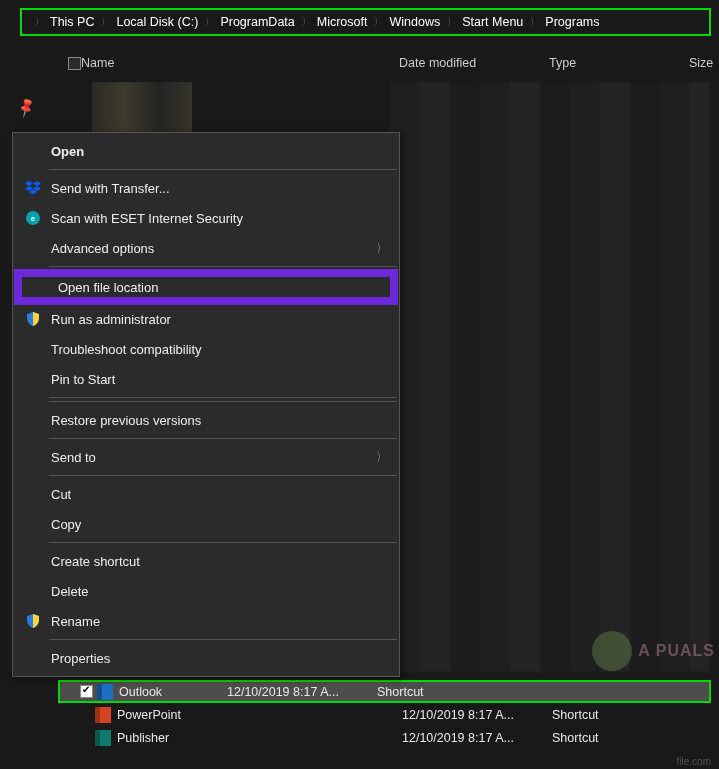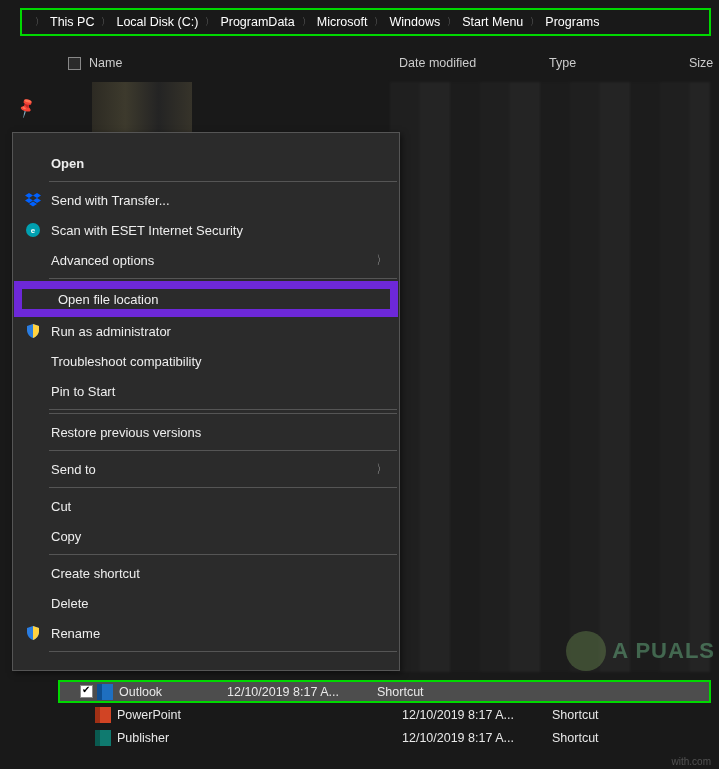--- a/index.html
+++ b/index.html
@@ -6,21 +6,21 @@
     body { background: #191919; color: #d8d8d8; width: 719px; height: 769px; overflow: hidden; position: relative; }
 
     
     .breadcrumb-wrap { position: absolute; top: 8px; left: 20px; right: 8px; height: 28px; border: 2px solid #00d800; background: #191919; display: flex; align-items: center; padding: 0 6px; z-index: 5; }
     .crumb { display: flex; font-size: 12.5px; color: #fff; }
     .crumb-sep { margin: 0 6px; font-size: 10px; color: #999; transform: scaleX(0.7); }
 
     
     .col-headers { position: absolute; top: 48px; left: 0; right: 0; height: 30px; display: flex; align-items: center; color: #ccc; font-size: 12.5px; }
     .col-headers .hdr { padding-left: 6px; }
-    .hdr-name { position: absolute; left: 62px; display: flex; align-items: center; gap: 8px; }
+    .hdr-name { position: absolute; left: 62px; display: flex; align-items: center; gap: 0; }
     .hdr-chk { width: 13px; height: 13px; border: 1px solid #888; background: #2b2b2b; }
     .hdr-date { position: absolute; left: 393px; }
     .hdr-type { position: absolute; left: 543px; }
     .hdr-size { position: absolute; left: 683px; }
 
     
     .file-rows { position: absolute; left: 60px; right: 8px; top: 82px; }
     .row { display: flex; align-items: center; height: 23px; font-size: 12.5px; color: #e8e8e8; }
     .row .chk { width: 13px; height: 13px; border: 1px solid #888; margin-right: 4px; margin-left: 18px; flex-shrink: 0; }
     .row .chk.on { background: #fff; position: relative; }
@@ -37,32 +37,32 @@
     .blur-a { top: 82px; left: 390px; width: 320px; height: 590px; filter: blur(1px);
       background: repeating-linear-gradient(90deg,#262626 0 30px,#303030 30px 60px,#1f1f1f 60px 90px),
                   repeating-linear-gradient(0deg,#222 0 23px,#2b2b2b 23px 46px); opacity: .5; }
     .blur-b { top: 82px; left: 92px; width: 100px; height: 50px;
       background: linear-gradient(90deg,#3a362a,#55503a,#2b2b2b,#4a4535); opacity:.6; }
 
     
     .pin-gutter { position: absolute; top: 100px; left: 18px; color: #999; font-size: 14px; transform: rotate(-30deg); }
 
     
-    .ctx { position: absolute; top: 132px; left: 12px; width: 388px; background: #2b2b2b; border: 1px solid #555; box-shadow: 2px 2px 6px rgba(0,0,0,.5); padding: 15px 2px; z-index: 20; }
+    .ctx { position: absolute; top: 132px; left: 12px; width: 388px; background: #2b2b2b; border: 1px solid #555; box-shadow: 2px 2px 6px rgba(0,0,0,.5); padding: 3px 2px; z-index: 20; }
     .ctx-item { display: flex; align-items: center; height: 30px; font-size: 13px; color: #eee; padding-left: 8px; }
     .ctx-item .ci-icon { width: 20px; height: 20px; margin-right: 8px; flex-shrink:0; display:flex; align-items:center; justify-content:center; }
     .ctx-item .spacer { width: 28px; flex-shrink:0; }
     .ctx-item .label { flex: 1; }
     .ctx-item .arrow { margin-right: 10px; color: #ccc; font-size: 12px; transform: scaleX(0.7); }
     .ctx-item.bold { font-weight: 600; }
     .ctx-item.hl { border: 8px solid #6d28d9; margin: -1px; height: 36px; }
     .ctx-sep { height: 1px; background: #555; margin: 3px 0 3px 34px; }
 
     
-    .wm { position: absolute; right: 4px; bottom: 94px; width: 160px; height: 48px; opacity: .35; color:#86efac; font-weight: bold; font-size: 22px; letter-spacing: 1px; display:flex; align-items:center; justify-content:flex-end; }
+    .wm { position: absolute; right: 4px; bottom: 94px; width: 160px; height: 48px; opacity: .35; color:#f9a8d4; font-weight: bold; font-size: 16px; letter-spacing: 1px; display:flex; align-items:center; justify-content:flex-end; }
     .wm .face { width: 40px; height: 40px; border-radius: 50%; background: #7aa05a; margin-right: 6px; position: relative; }
     .wm-url { position:absolute; right:8px; bottom:2px; font-size:10px; color:#888; opacity:.5;}
 
     
     .ic-outlook { background:#1e6fc0; border-left:5px solid #0f4f90; }
     .ic-ppt { background:#d14424; border-left:5px solid #a03015; }
     .ic-pub { background:#0f7a6f; border-left:5px solid #0a5a50; }
   </style>
 </head>
 <body>
@@ -196,20 +196,24 @@
   <div class="ctx-item">
     <span class="ci-icon">
         <svg width="14" height="14" viewBox="0 0 14 14">
           <path d="M7 0l6 2v4c0 4-3 7-6 8-3-1-6-4-6-8V2l6-2z" fill="#2a7de1"></path>
           <path d="M7 0l6 2v4c0 4-3 7-6 8V0z" fill="#ffd23f"></path>
         </svg>
       </span>
     <span class="label">Rename</span>
   </div>
   <div class="ctx-sep"></div>
+  <div class="ctx-item">
+      <span class="spacer"></span>
+      <span class="label">Properties</span>
+    </div>
 </div>
 
 <div class="file-rows" style="top:680px;">
   <div class="row hl">
     <div class="chk on"></div>
     <div class="icon ic-outlook"></div>
     <span class="nm">Outlook</span>
     <span class="dm">12/10/2019 8:17 A...</span>
     <span class="ty">Shortcut</span>
   </div>
@@ -226,13 +230,13 @@
     <span class="nm">Publisher</span>
     <span class="dm">12/10/2019 8:17 A...</span>
     <span class="ty">Shortcut</span>
   </div>
 </div>
 
 <div class="wm">
   <div class="face"></div>
   <span>A   PUALS</span>
 </div>
-<div class="wm-url">with.com</div>
+<div class="wm-url">file.com</div>
 
 </body></html>

